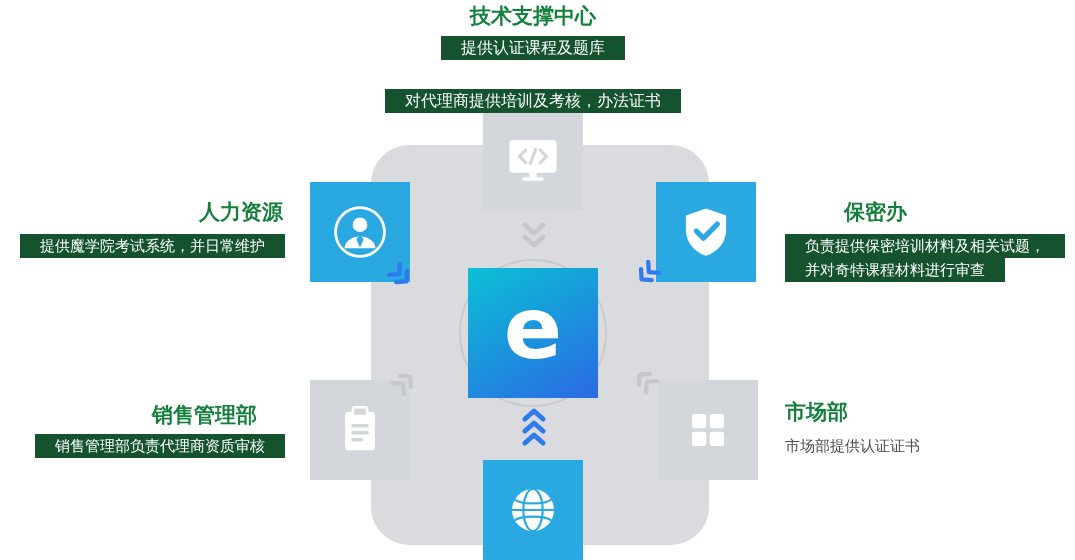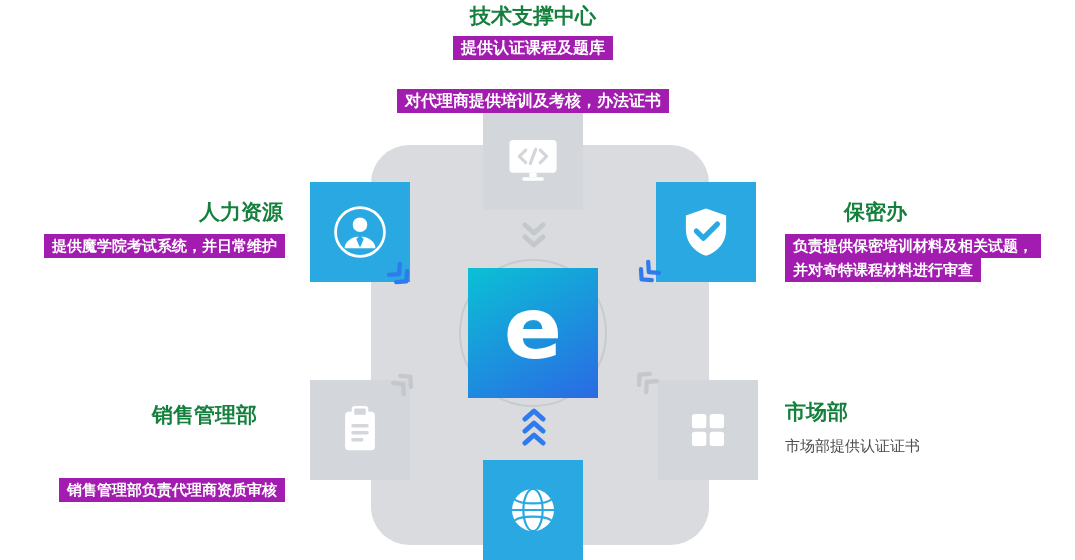--- a/index.html
+++ b/index.html
@@ -37,21 +37,21 @@
   .chev.blue{color:#2f7bee;}
   .chev svg{display:block;}
   .rot-180{transform:rotate(180deg);}
   .rot-m45{transform:rotate(-45deg) scale(.85);}
   .rot-45{transform:rotate(45deg) scale(.85);}
   .rot-225{transform:rotate(225deg) scale(.85);}
   .rot-135{transform:rotate(135deg) scale(.85);}
   
   .title{font-size:21px;font-weight:bold;color:#15803d;white-space:nowrap;}
   .center-text{left:288px;width:490px;text-align:center;}
-  .hl{background:#a21caf;color:#fff;font-size:16px;line-height:20px;padding:2px 8px;white-space:nowrap;display:inline-block;font-weight:bold;}
+  .hl{background:#14532d;color:#fff;font-size:16px;line-height:20px;padding:2px 20px;white-space:nowrap;display:inline-block;}
   .hl.small{font-size:15px;}
   .plain-desc{font-size:15px;color:#4c4c4c;white-space:nowrap;}
   .right-align{}
 </style>
 </head>
 <body>
 
 <div class="stage">
 
   <div class="abs bg-square"></div>
@@ -172,20 +172,20 @@
 
   <div class="abs title" style="left:816px;top:198px;margin-left:28px;">保密办</div>
   <div class="abs" style="left:785px;top:258px;">
     <span class="hl small">并对奇特课程材料进行审查</span>
   </div>
   <div class="abs" style="left:785px;top:234px;">
     <span class="hl small">负责提供保密培训材料及相关试题，</span>
   </div>
 
   <div class="abs title" style="right:818px;top:401px;">销售管理部</div>
-  <div class="abs right-align" style="right:790px;top:434px;margin-top:44px;">
+  <div class="abs right-align" style="right:790px;top:434px;">
     <span class="hl small">销售管理部负责代理商资质审核</span>
   </div>
 
   <div class="abs title" style="left:785px;top:398px;">市场部</div>
   <div class="abs plain-desc" style="left:785px;top:437px;">市场部提供认证证书</div>
 
 </div>
 
 </body></html>

